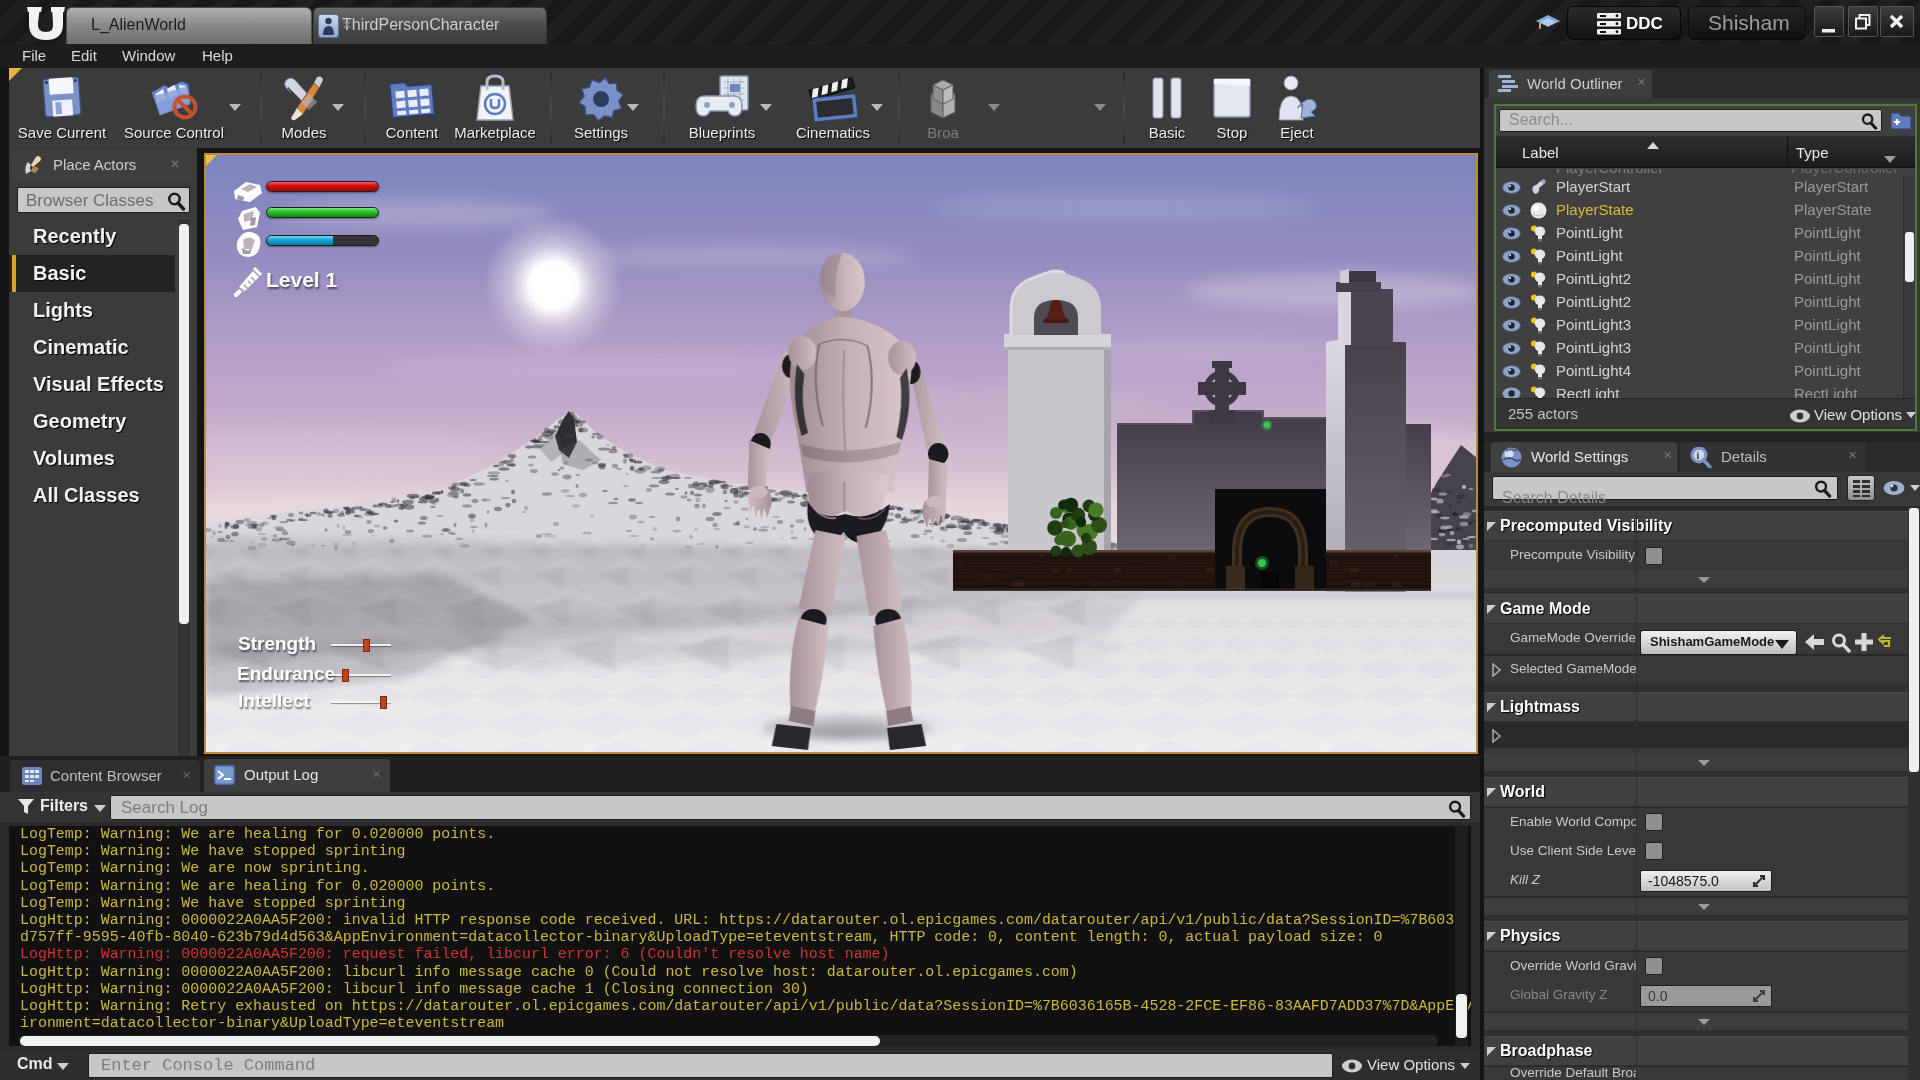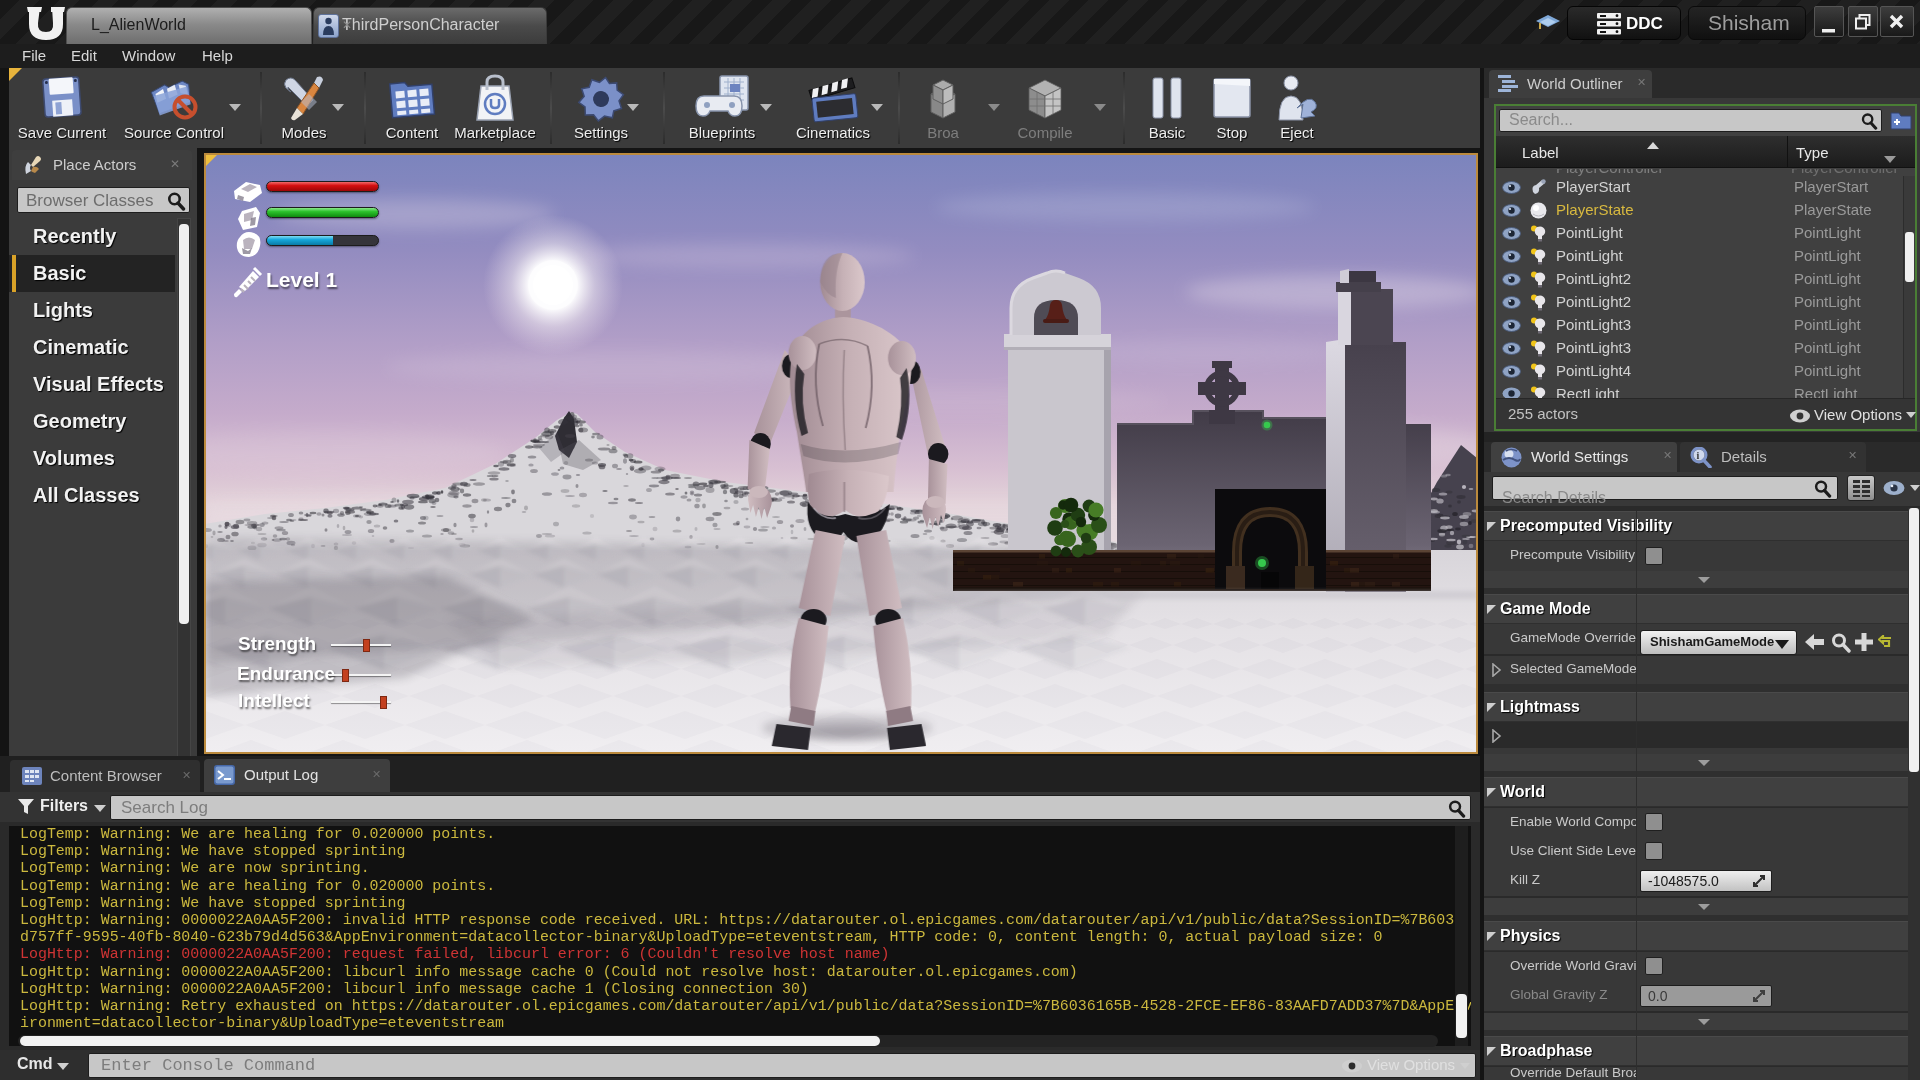--- a/index.html
+++ b/index.html
@@ -260,31 +260,20 @@
               <path d="M14 20 L26 26 L26 44 L14 38 Z" fill="#888"></path>
               <path d="M38 20 L26 26 L26 44 L38 38 Z" fill="#b0b0b0"></path>
               <path d="M26 6 L36 11 L26 16 L16 11 Z" fill="#ababab"></path>
               <path d="M16 11 L26 16 L26 30 L16 25 Z" fill="#909090"></path>
               <path d="M36 11 L26 16 L26 30 L36 25 Z" fill="#bcbcbc"></path>
             </g>
           </svg></div>
         <span class="lbl">Broa</span>
       </div>
       <div class="tbarrow" style="left:988px;top:36px;border-top-color:#8a8a8a;"></div>
-      <div class="tbitem dis" style="left:1045px;top:6px;width:140px;margin-left:-70px;">
-        <div style="height:48px;"><svg width="52" height="48" viewBox="0 0 52 48">
-            <g stroke="#5e5e5e" stroke-width="0.8">
-              <path d="M10 14 L26 6 L42 14 L26 22 Z" fill="#b2b2b2"></path>
-              <path d="M10 14 L26 22 L26 44 L10 36 Z" fill="#8d8d8d"></path>
-              <path d="M42 14 L26 22 L26 44 L42 36 Z" fill="#c4c4c4"></path>
-              <path d="M10 25 H26 M10 32 H26 M26 25 H42 M26 32 H42 M18 18 L18 40 M34 18 L34 40" stroke="#6e6e6e"></path>
-            </g>
-          </svg></div>
-        <span class="lbl">Compile</span>
-      </div>
       <div class="tbarrow" style="left:1094px;top:36px;border-top-color:#8a8a8a;"></div>
       <div class="tbitem" style="left:1167px;top:6px;width:140px;margin-left:-70px;">
         <div style="height:48px;"><svg width="40" height="48" viewBox="0 0 40 48">
             <rect x="6" y="4" width="10" height="40" rx="2" fill="#dfe4ee" stroke="#8a92a6" stroke-width="1"></rect>
             <rect x="24" y="4" width="10" height="40" rx="2" fill="#dfe4ee" stroke="#8a92a6" stroke-width="1"></rect>
           </svg></div>
         <span class="lbl">Basic</span>
       </div>
       <div class="tbitem" style="left:1232px;top:6px;width:140px;margin-left:-70px;">
         <div style="height:48px;"><svg width="46" height="48" viewBox="0 0 46 48">
@@ -1750,21 +1739,21 @@
 LogHttp: Warning: 0000022A0AA5F200: libcurl info message cache 1 (Closing connection 30)
 LogHttp: Warning: Retry exhausted on https://datarouter.ol.epicgames.com/datarouter/api/v1/public/data?SessionID=%7B6036165B-4528-2FCE-EF86-83AAFD7ADD37%7D&amp;AppEnv
 ironment=datacollector-binary&amp;UploadType=eteventstream</div>
       <div class="abs" style="left:18px;top:279px;width:1420px;height:12px;background:#232323;border-radius:6px;"></div>
       <div class="abs" style="left:20px;top:280px;width:860px;height:10px;background:#f2f2f2;border-radius:5px;"></div>
       <div class="abs" style="left:1455px;top:70px;width:13px;height:220px;background:#1e1e1e;"></div>
       <div class="abs" style="left:1456px;top:238px;width:11px;height:44px;background:#f2f2f2;border-radius:4px;"></div>
       <div class="abs" style="left:0;top:294px;width:1480px;height:30px;background:#2e2e2e;"></div>
       <span class="abs" style="left:17px;top:299px;font-size:16px;font-weight:bold;color:#e8e8e8;">Cmd</span>
       <div class="abs" style="left:57px;top:307px;width:0;height:0;border-left:6px solid transparent;border-right:6px solid transparent;border-top:7px solid #cfcfcf;"></div>
-      <div class="searchbox" style="left:88px;top:297px;width:1388px;height:25px;">
+      <div class="searchbox" style="left:88px;top:297px;width:1245px;height:25px;">
         <span class="abs" style="left:12px;top:2px;font-size:17px;font-family:'Liberation Mono',monospace;color:#7d7d7d;">Enter Console Command</span>
       </div>
       <svg class="abs" style="left:1341px;top:303px" width="22" height="14" viewBox="0 0 22 14">
         <ellipse cx="11" cy="7" rx="10" ry="6.5" fill="#cfcfcf"></ellipse>
         <circle cx="11" cy="7" r="3.4" fill="#2e2e2e"></circle>
       </svg>
       <span class="abs" style="left:1367px;top:300px;font-size:15px;color:#e0e0e0;">View Options</span>
       <div class="abs" style="left:1460px;top:307px;width:0;height:0;border-left:5px solid transparent;border-right:5px solid transparent;border-top:6px solid #cfcfcf;"></div>
     </div>
     <div id="rightcol" class="abs">
@@ -2052,21 +2041,21 @@
         <span>World</span>
       </div>
       <div class="drow" style="top:740px;height:29px;">
         <span class="dlbl" style="top:6px;left:26px;color:#c9c9c9;">Enable World Composi</span>
       </div>
       <div class="chkbox" style="top:745px;"></div>
       <div class="drow" style="top:769px;height:29px;">
         <span class="dlbl" style="top:6px;left:26px;color:#c9c9c9;">Use Client Side Level S</span>
       </div>
       <div class="chkbox" style="top:774px;"></div>
-      <div class="drow" style="top:798px;height:30px;">
+      <div class="drow" style="top:798px;height:30px;font-style:italic;">
         <span class="dlbl" style="top:6px;left:26px;color:#c9c9c9;">Kill Z</span>
       </div>
       <div class="valfield" style="top:802px;">-1048575.0</div>
       <svg class="abs" style="left:268px;top:806px" width="14" height="14" viewBox="0 0 14 14">
         <path d="M2 12 L12 2 M8 2 H12 V6 M2 8 V12 H6" stroke="#2e2e2e" stroke-width="2" fill="none"></path>
       </svg>
       <div class="adv" style="top:830px;">
         <i></i>
       </div>
       <div class="abs" style="left:0;top:847px;width:436px;height:6px;background:#2f2f2f;"></div>

